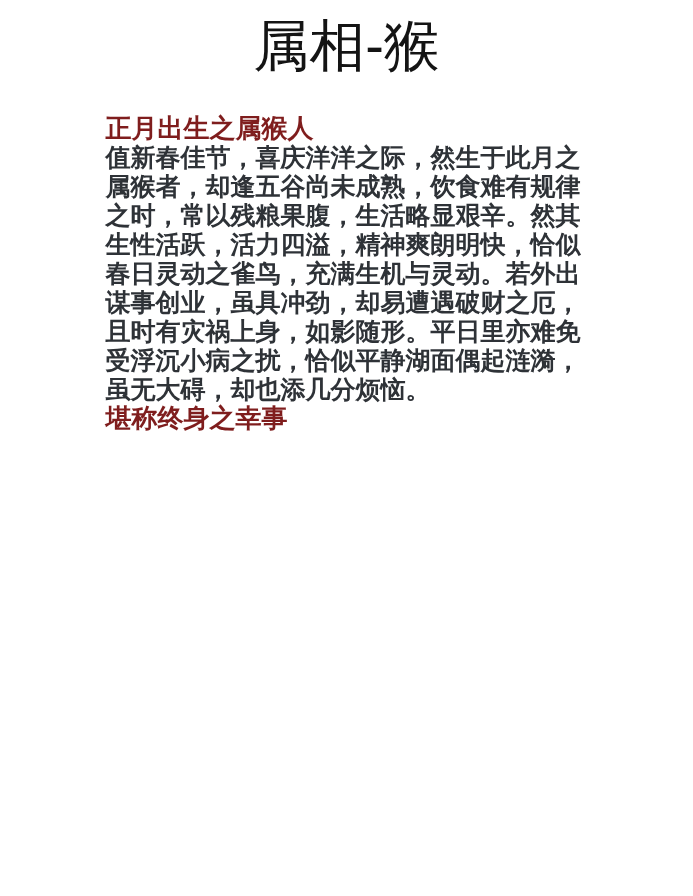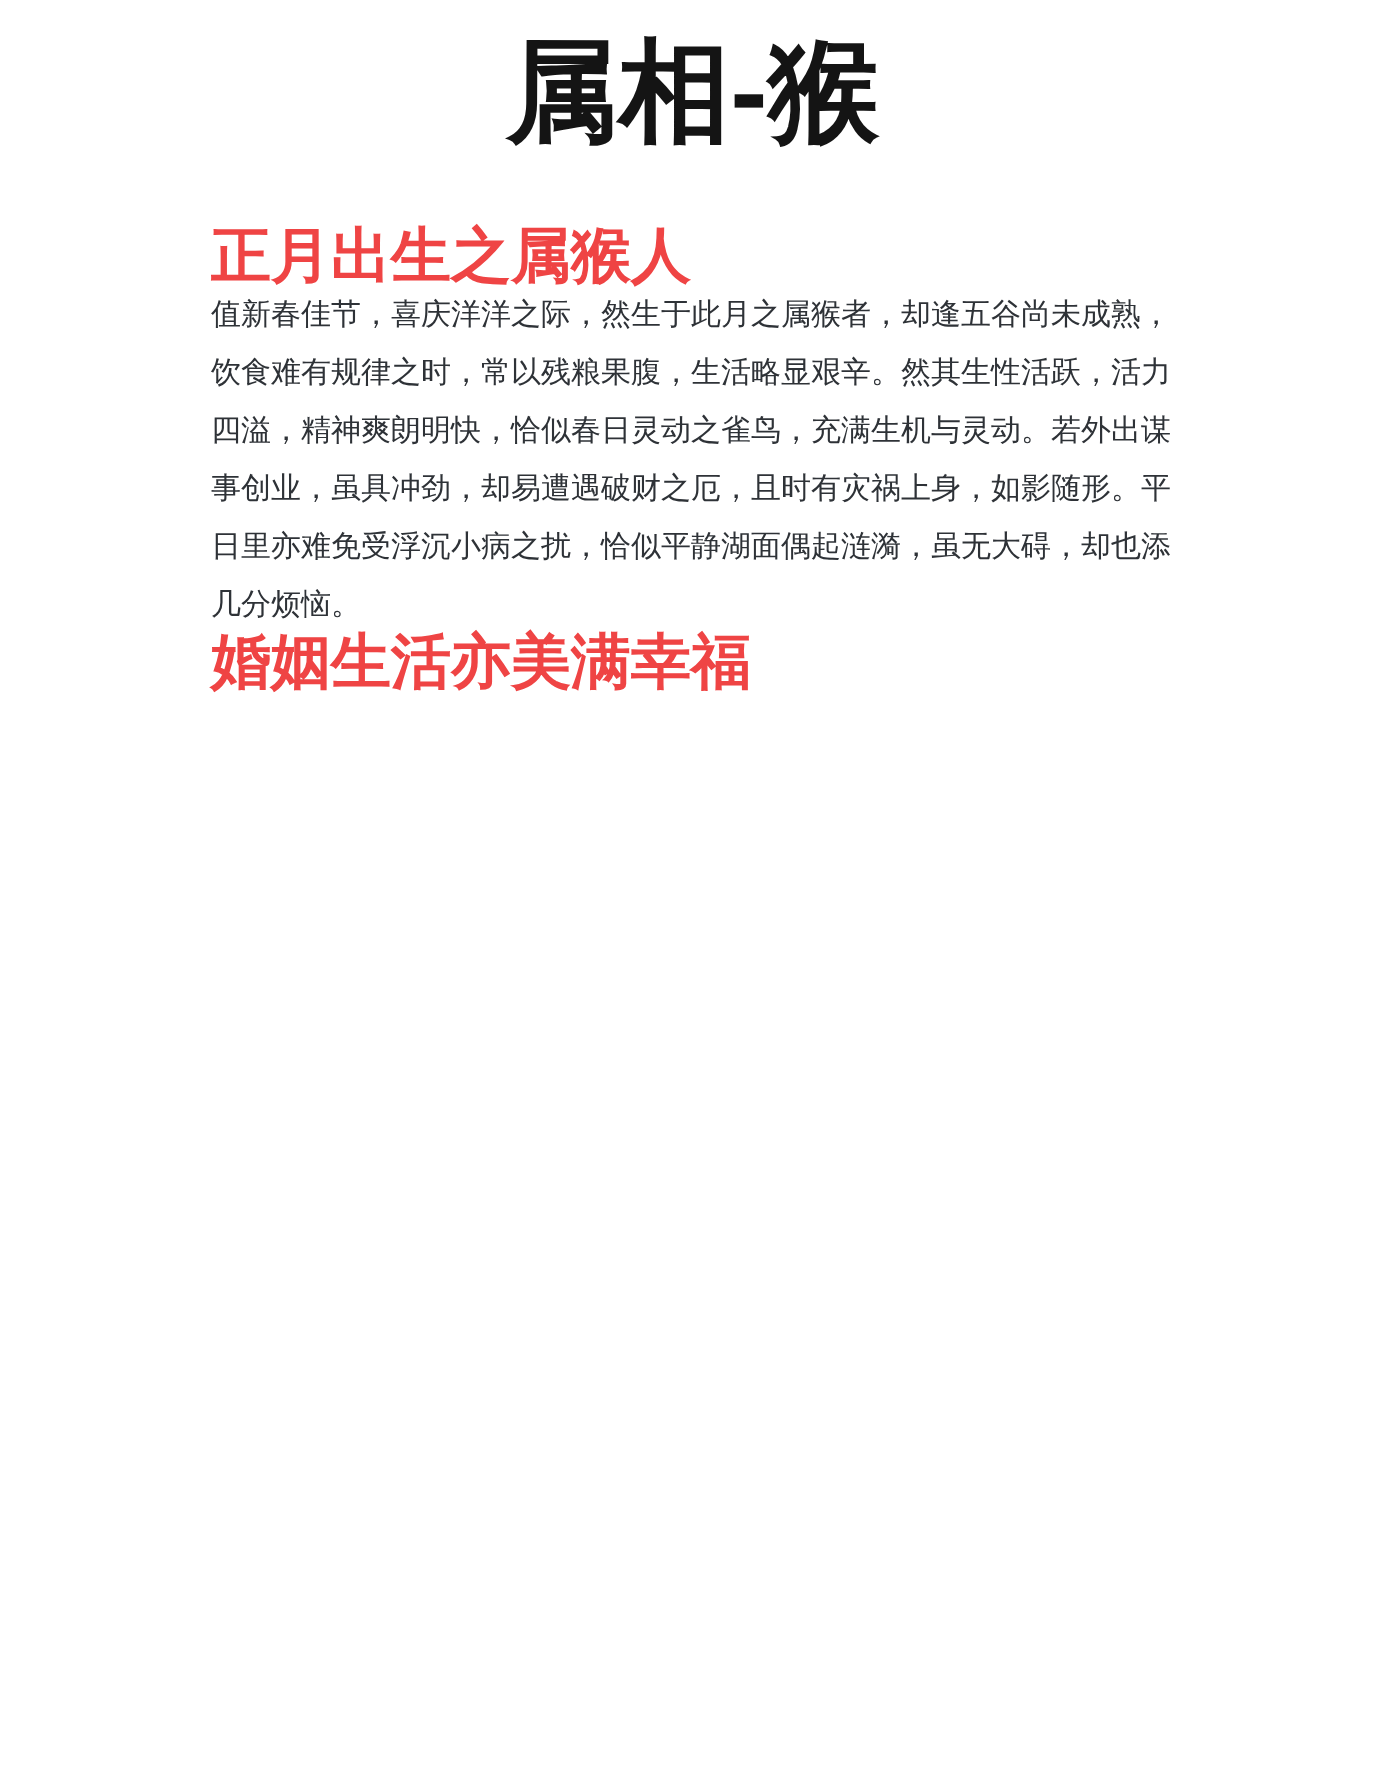--- a/index.html
+++ b/index.html
@@ -14,61 +14,61 @@
       height: 896px;
       background: #ffffff;
       overflow: hidden;
       box-sizing: border-box;
     }
     .page-title {
       margin: 14px 0 36px 0;
       text-align: center;
       font-size: 56px;
       line-height: 64px;
-      font-weight: 700;
+      font-weight: 400;
       color: #141414;
       letter-spacing: 0px;
     }
     .content {
       width: 482px;
       margin: 0 auto;
     }
     .section { margin: 0; }
     .section-heading {
       margin: 0;
-      font-size: 30px;
+      font-size: 26px;
       line-height: 29px;
       font-weight: 700;
-      color: #ef4444;
+      color: #7f1d1d;
     }
     .section-body {
       margin: 0;
-      font-size: 15px;
+      font-size: 25px;
       line-height: 29px;
-      font-weight: 400;
+      font-weight: 700;
       color: #2e3237;
       text-align: left;
       word-break: normal;
       overflow-wrap: break-word;
     }
   </style>
 </head>
 <body>
 
 <div class="page">
   <h1 class="page-title">属相-猴</h1>
 
   <div class="content">
 
     <section class="section">
       <h2 class="section-heading">正月出生之属猴人</h2>
       <p class="section-body">值新春佳节，喜庆洋洋之际，然生于此月之属猴者，却逢五谷尚未成熟，饮食难有规律之时，常以残粮果腹，生活略显艰辛。然其生性活跃，活力四溢，精神爽朗明快，恰似春日灵动之雀鸟，充满生机与灵动。若外出谋事创业，虽具冲劲，却易遭遇破财之厄，且时有灾祸上身，如影随形。平日里亦难免受浮沉小病之扰，恰似平静湖面偶起涟漪，虽无大碍，却也添几分烦恼。</p>
     </section>
 
     <section class="section">
-      <h2 class="section-heading">婚姻生活亦美满幸福</h2>
+      <h2 class="section-heading">堪称终身之幸事</h2>
     </section>
 
     <section class="section">
     </section>
 
   </div>
 </div>
 
 </body></html>

